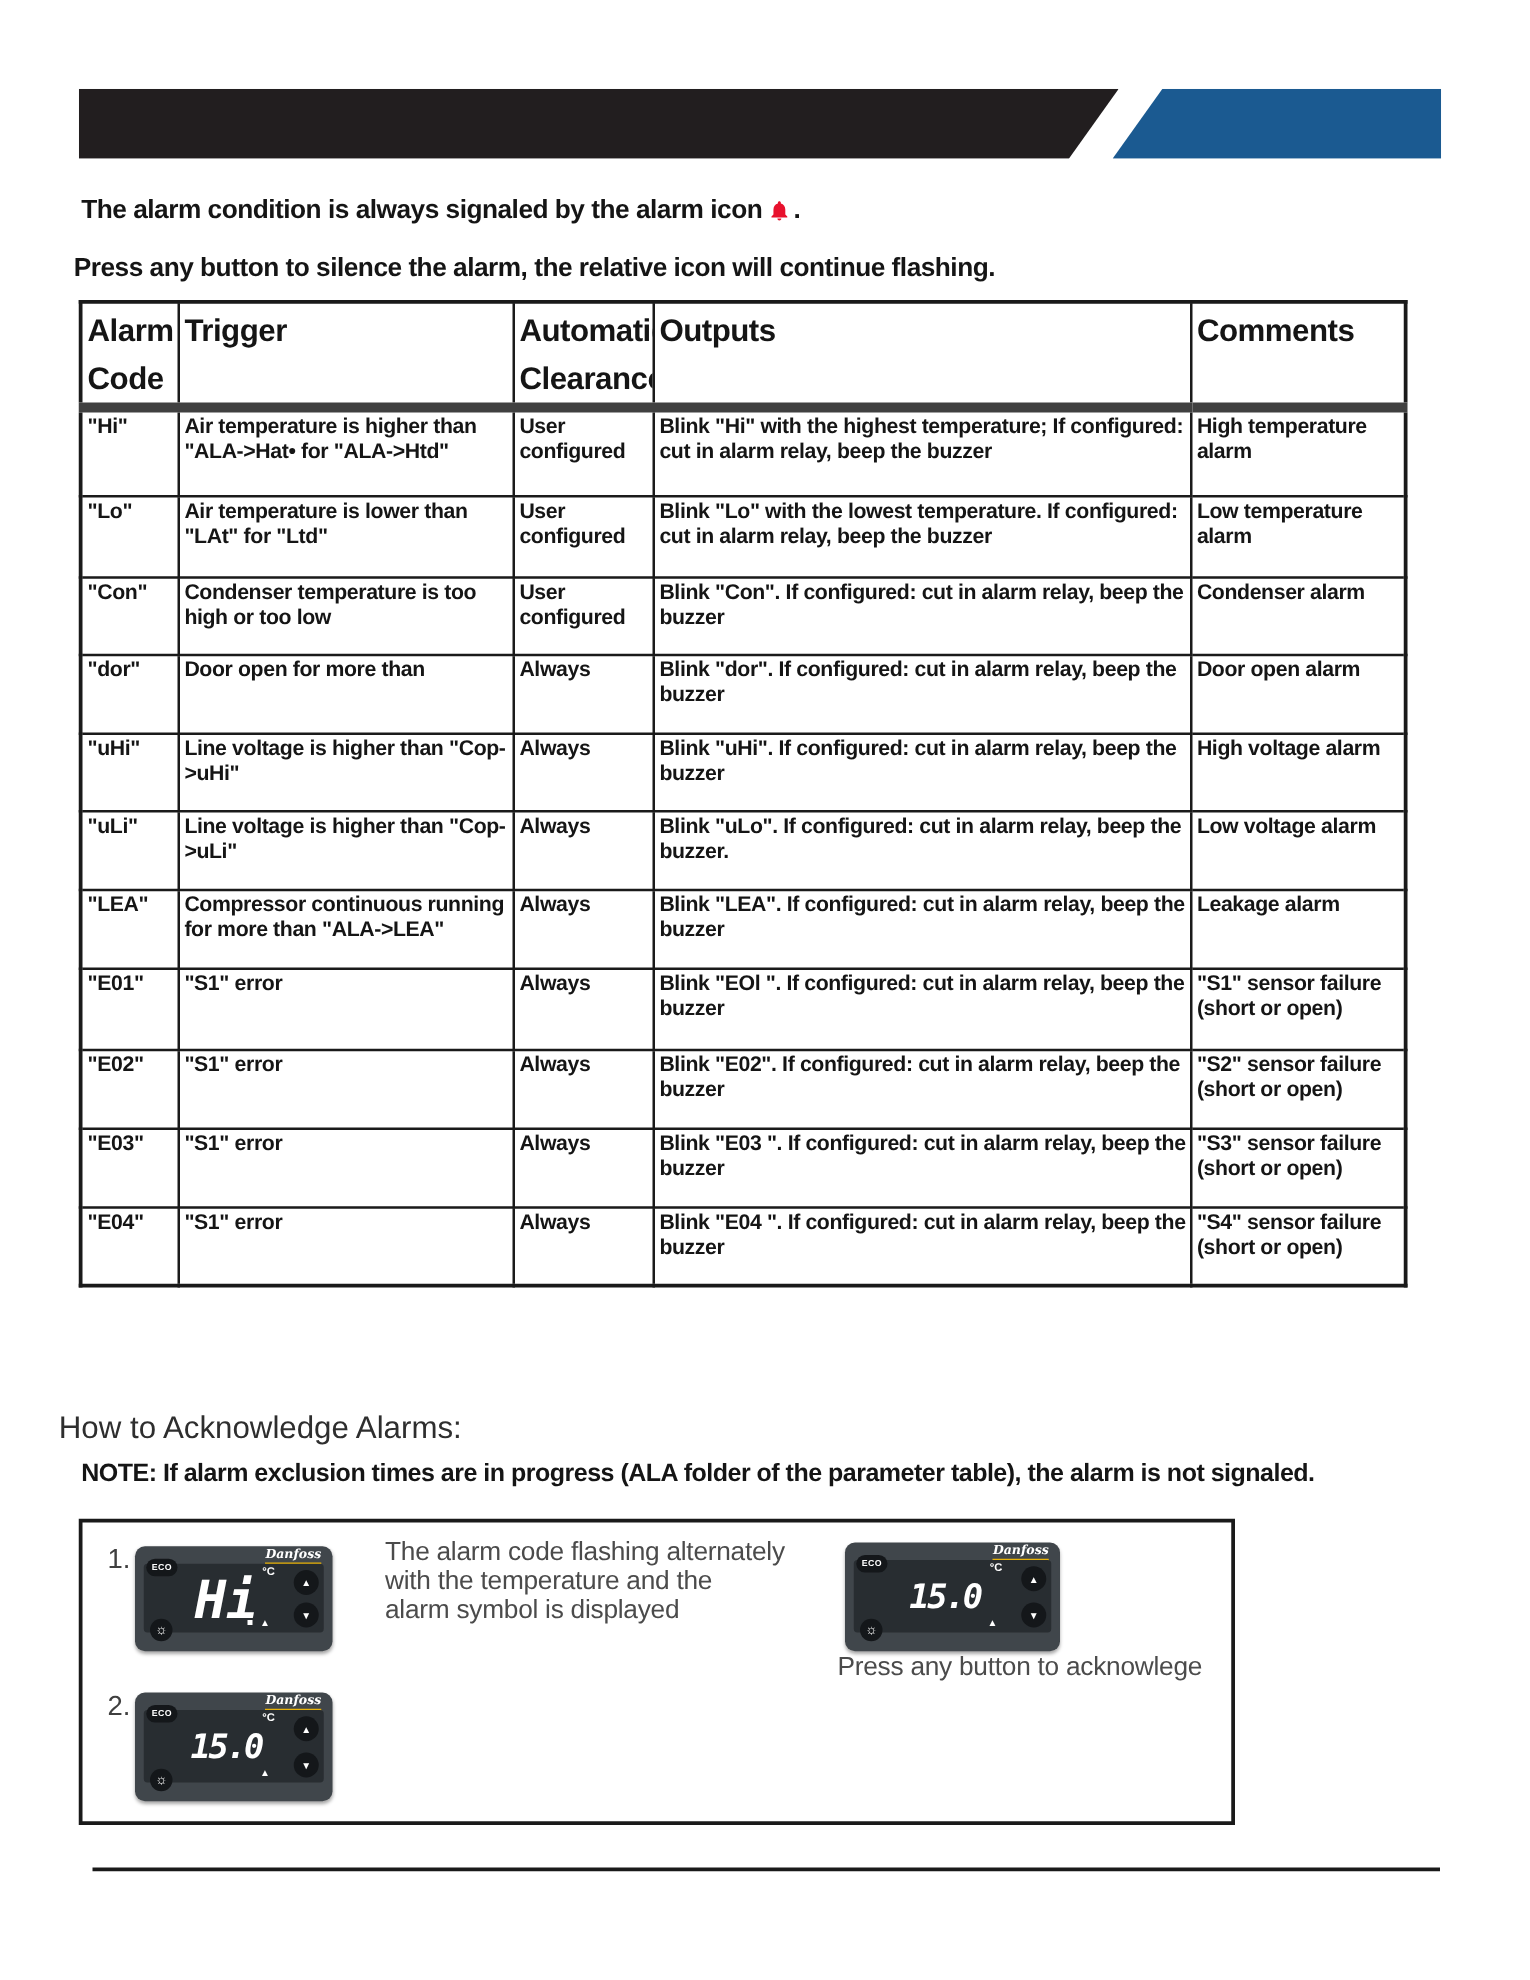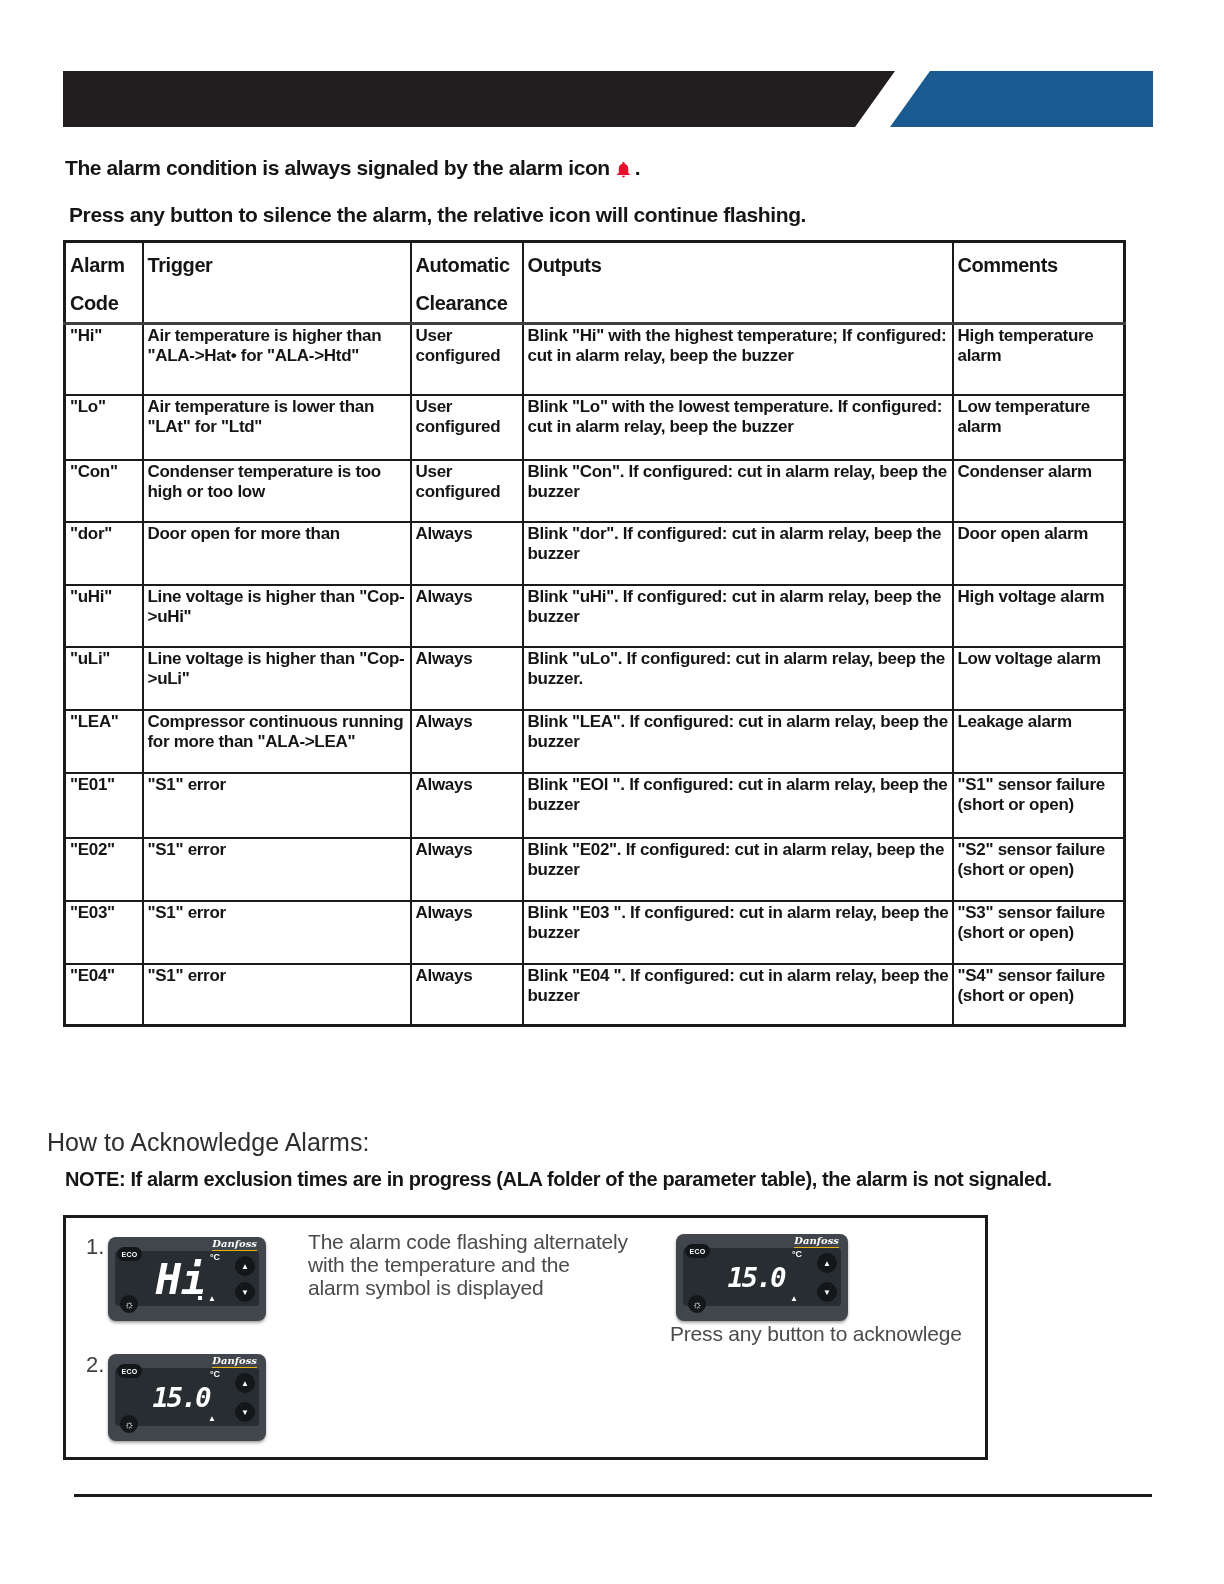--- a/index.html
+++ b/index.html
@@ -11,31 +11,31 @@
 
   
   .bar-black{left:63px;top:71px;width:832px;height:56px;background:#221e1f;
     clip-path:polygon(0 0,100% 0,95.2% 100%,0 100%);}
   .bar-blue{left:890px;top:71px;width:263px;height:56px;background:#1b5a91;
     clip-path:polygon(15.2% 0,100% 0,100% 100%,0 100%);}
 
   
   .intro{font-size:21px;font-weight:bold;letter-spacing:-0.4px;white-space:nowrap;text-align:right;}
   .intro1{left:65px;top:156px;}
-  .intro2{left:69px;top:203px;}
+  .intro2{left:59px;top:203px;}
   .bell{display:inline-block;vertical-align:-4px;margin:0 2px 0 4px;}
 
   
   table.alarm{position:absolute;left:63px;top:240px;width:1060px;
     border-collapse:collapse;table-layout:fixed;border:3px solid #1a1a1a;}
   table.alarm th,table.alarm td{
     border:2px solid #1a1a1a;vertical-align:top;text-align:left;
     padding:1px 3px 0 4px;overflow:hidden;}
-  table.alarm th{font-size:20px;font-weight:bold;letter-spacing:-0.4px;
-    line-height:38px;border-bottom:3px solid #404040;padding-top:3px;}
+  table.alarm th{font-size:25px;font-weight:bold;letter-spacing:-0.4px;
+    line-height:38px;border-bottom:8px solid #404040;padding-top:3px;}
   table.alarm td{font-size:17px;font-weight:bold;letter-spacing:-0.3px;line-height:20px;}
 
   
   .ack-heading{left:47px;top:1128px;font-size:25px;font-weight:400;color:#2e2e2e;}
   .note-line{left:65px;top:1168px;font-size:20px;font-weight:bold;letter-spacing:-0.4px;white-space:nowrap;}
 
   
   .figbox{left:63px;top:1215px;width:919px;height:239px;border:3px solid #1a1a1a;background:#fff;}
   .stepnum{position:absolute;font-size:22px;color:#3f3f3f;}
   .cap{position:absolute;font-size:21px;color:#4b4b4b;letter-spacing:-0.2px;line-height:23px;}

